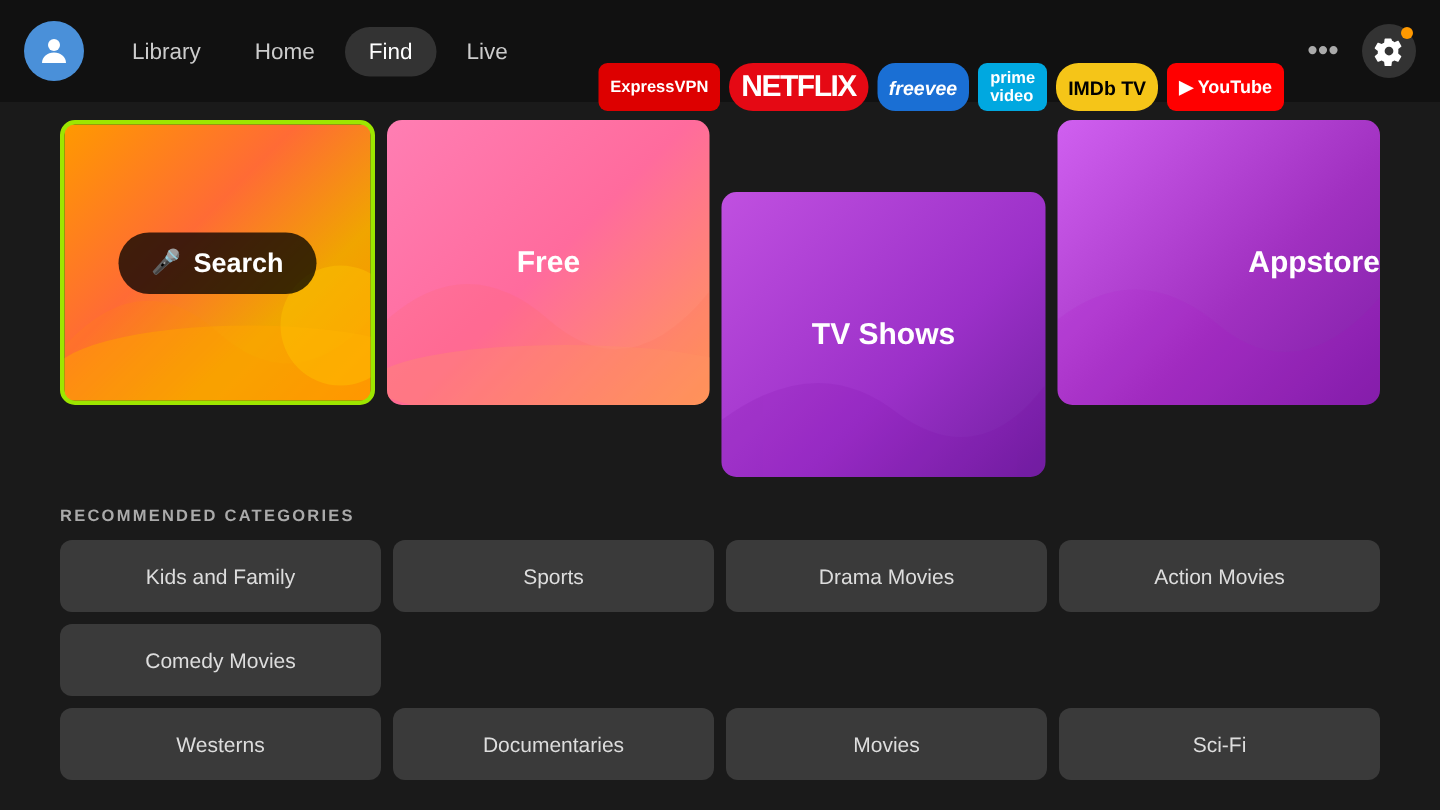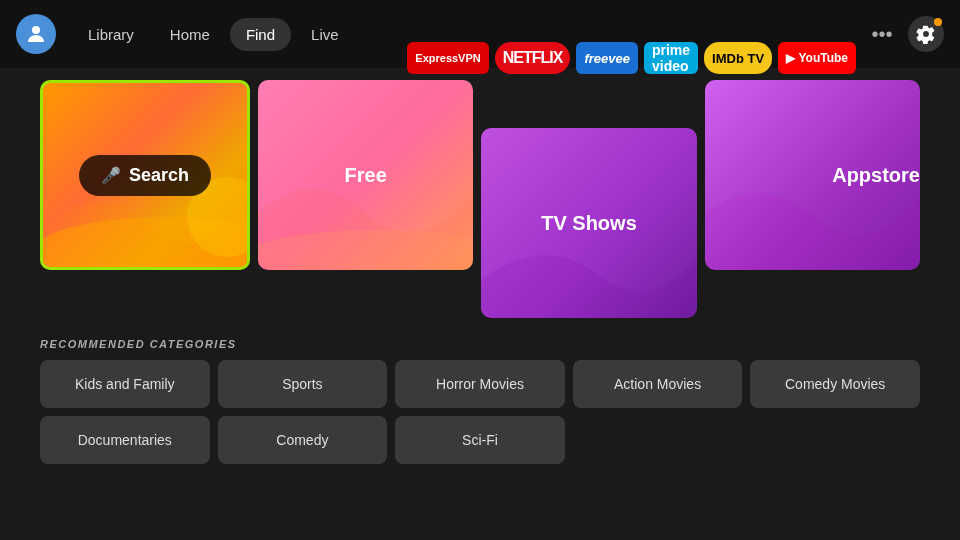--- a/index.html
+++ b/index.html
@@ -62,21 +62,21 @@
       align-items: center;
       justify-content: center;
       padding: 0 8px;
       font-size: 12px;
       font-weight: bold;
       cursor: pointer;
       white-space: nowrap;
       margin-top: 48px;
     }
     .badge-expressvpn { background: #d00; color: white; font-size: 11px; }
-    .badge-netflix { background: #e50914; color: white; font-size: 16px; letter-spacing: -1px; border-radius: 16px; }
+    .badge-netflix { background: #e50914; color: white; font-size: 20px; letter-spacing: -1px; border-radius: 16px; }
     .badge-freevee { background: #1a98ff; color: white; font-size: 13px; }
     .badge-prime { background: #00a8e0; color: white; font-size: 11px; }
     .badge-imdb { background: #f5c518; color: black; font-size: 13px; font-weight: 900; border-radius: 15px; }
     .badge-youtube { background: #ff0000; color: white; font-size: 12px; }
 
     .more-btn {
       width: 36px; height: 36px;
       border-radius: 50%;
       background: transparent;
       border: none;
@@ -225,26 +225,25 @@
     }
 
     
     .section-label {
       font-size: 11px;
       font-weight: 600;
       letter-spacing: 1.5px;
       color: #aaa;
       margin-bottom: 10px;
       text-transform: uppercase;
-      font-style: italic;
     }
 
     .category-grid {
       display: grid;
-      grid-template-columns: repeat(5, 1fr);
+      grid-template-columns: repeat(4, 1fr);
       gap: 8px;
     }
 
     .category-tile {
       background: #3a3a3a;
       border-radius: 8px;
       padding: 16px 12px;
       text-align: center;
       font-size: 14px;
       color: #ddd;
@@ -267,22 +266,22 @@
     <span class="nav-link">Home</span>
     <span class="nav-link active">Find</span>
     <span class="nav-link">Live</span>
   </div>
 
   <div class="spacer"></div>
 
   <div class="app-icons">
     <div class="app-badge badge-expressvpn">ExpressVPN</div>
     <div class="app-badge badge-netflix">NETFLIX</div>
-    <div class="app-badge badge-freevee" style="font-style:italic; font-weight:900; background:#1a6fd4;">freevee</div>
-    <div class="app-badge badge-prime" style="font-size:14px; background:#00a8e0;">prime<br>video</div>
+    <div class="app-badge badge-freevee" style="font-style:italic; font-weight:900; background:#1a6fd4;border-radius:12px;">freevee</div>
+    <div class="app-badge badge-prime" style="font-size:11px; background:#00a8e0;">prime<br>video</div>
     <div class="app-badge badge-imdb">IMDb TV</div>
     <div class="app-badge badge-youtube" style="background:#ff0000;">▶ YouTube</div>
   </div>
 
   <button class="more-btn">•••</button>
   <button class="settings-btn">
     <svg width="20" height="20" viewBox="0 0 24 24" fill="white">
       <path d="M12 15.5A3.5 3.5 0 0 1 8.5 12 3.5 3.5 0 0 1 12 8.5a3.5 3.5 0 0 1 3.5 3.5 3.5 3.5 0 0 1-3.5 3.5m7.43-2.92c.04-.34.07-.69.07-1.08s-.03-.74-.07-1.08l2.32-1.82c.21-.17.27-.46.14-.7l-2.2-3.81c-.13-.24-.42-.33-.67-.24l-2.73 1.1c-.57-.44-1.18-.8-1.86-1.08L14 2.42c-.05-.27-.29-.42-.56-.42h-4.4c-.27 0-.51.15-.56.42L8.1 5.37C7.4 5.65 6.79 6.01 6.22 6.45L3.49 5.35c-.25-.09-.54 0-.67.24L.62 9.4c-.13.24-.07.53.14.7l2.32 1.82c-.04.34-.07.69-.07 1.08s.03.74.07 1.08L.76 15.9c-.21.17-.27.46-.14.7l2.2 3.81c.13.24.42.33.67.24l2.73-1.1c.57.44 1.18.8 1.86 1.08l.38 2.91c.05.27.29.46.56.46h4.4c.27 0 .51-.19.56-.46l.38-2.91c.68-.28 1.29-.64 1.86-1.08l2.73 1.1c.25.09.54 0 .67-.24l2.2-3.81c.13-.24.07-.53-.14-.7l-2.32-1.82z"></path>
     </svg>
     <div class="settings-dot"></div>
@@ -325,25 +324,26 @@
       <span class="tile-label">Appstore</span>
     </div>
   </div>
 
   <div>
     <div class="section-label">RECOMMENDED CATEGORIES</div>
 
     <div class="category-grid">
       <div class="category-tile">Kids and Family</div>
       <div class="category-tile">Sports</div>
-      <div class="category-tile">Horror Movies</div>
+      <div class="category-tile">Drama Movies</div>
       <div class="category-tile">Action Movies</div>
       <div class="category-tile">Comedy Movies</div>
     </div>
 
     <div class="category-grid" style="margin-top:8px;">
+      <div class="category-tile">Westerns</div>
       <div class="category-tile">Documentaries</div>
-      <div class="category-tile">Comedy</div>
+      <div class="category-tile">Movies</div>
       <div class="category-tile">Sci-Fi</div>
     </div>
   </div>
 
 </div>
 
 </body></html>

